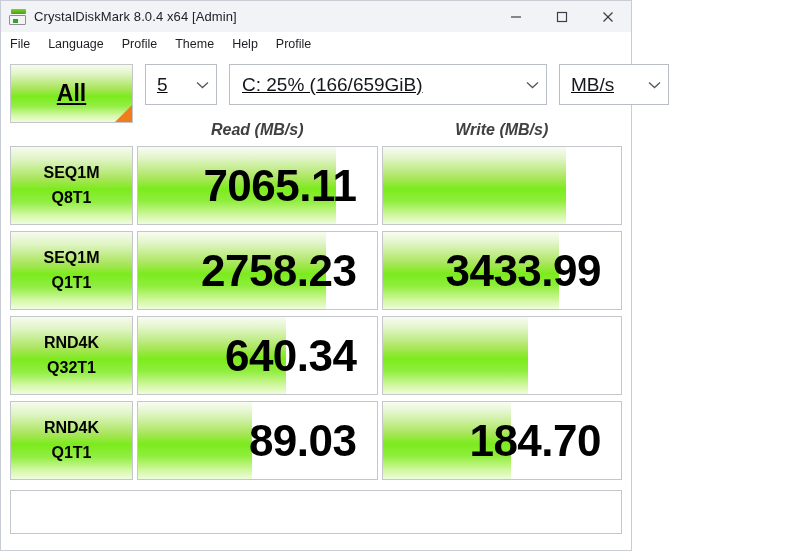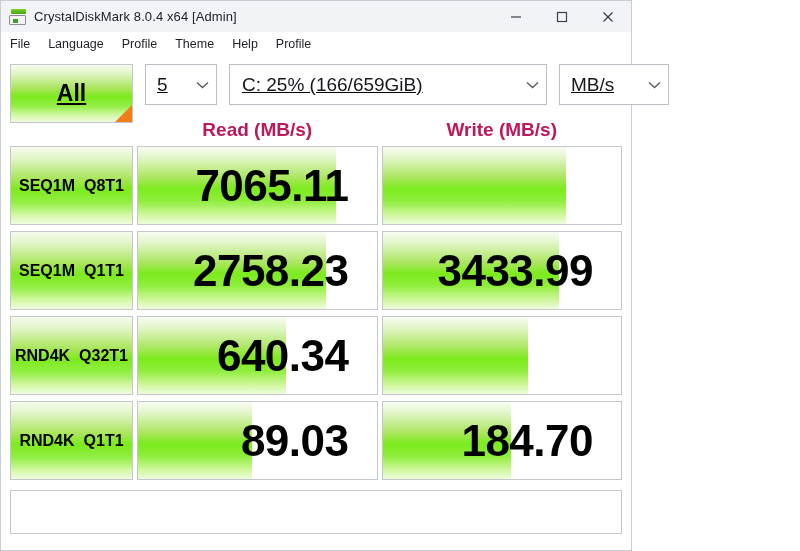--- a/index.html
+++ b/index.html
@@ -187,23 +187,24 @@
     padding: 0 9px;
     box-sizing: border-box;
     flex: 0 0 auto;
     height: 32px;
     align-items: center;
   }
   .hdr-spacer { width: 123px; flex: 0 0 auto; }
   .hdr-cell {
     flex: 1 1 0;
     text-align: center;
-    font-size: 19px;
+    font-size: 16px;
     font-weight: bold;
-    color: #be185d;
+    color: #404040;
+    font-style: italic;
   }
   .hdr-gap { width: 4px; flex: 0 0 auto; }
 
   
   .grid {
     padding: 0 9px;
     box-sizing: border-box;
     flex: 0 0 auto;
   }
   .row {
@@ -218,21 +219,21 @@
     box-sizing: border-box;
     background: linear-gradient(180deg,
         #f6fbef 0%,
         #dff4c3 16%,
         #a7e558 42%,
         #7ceb1d 55%,
         #93ee45 72%,
         #d6f8a9 89%,
         #f0fce0 100%);
     display: flex;
-    flex-direction: row;
+    flex-direction: column;
     align-items: center;
     justify-content: center;
     gap: 9px;
   }
   .row-label .l1,
   .row-label .l2 {
     font-size: 16px;
     font-weight: bold;
     color: #000000;
     line-height: 1;
@@ -262,21 +263,21 @@
         #eefcdc 100%);
     z-index: 1;
   }
   .cell .val {
     position: relative;
     z-index: 2;
     font-size: 44px;
     font-weight: bold;
     color: #000000;
     letter-spacing: -0.5px;
-    padding-right: 28px;
+    padding-right: 20px;
     line-height: 1;
     white-space: nowrap;
   }
 
   
   .notebox {
     margin: 4px 9px 0 9px;
     height: 44px;
     border: 1px solid #c3c7cc;
     background: #ffffff;

